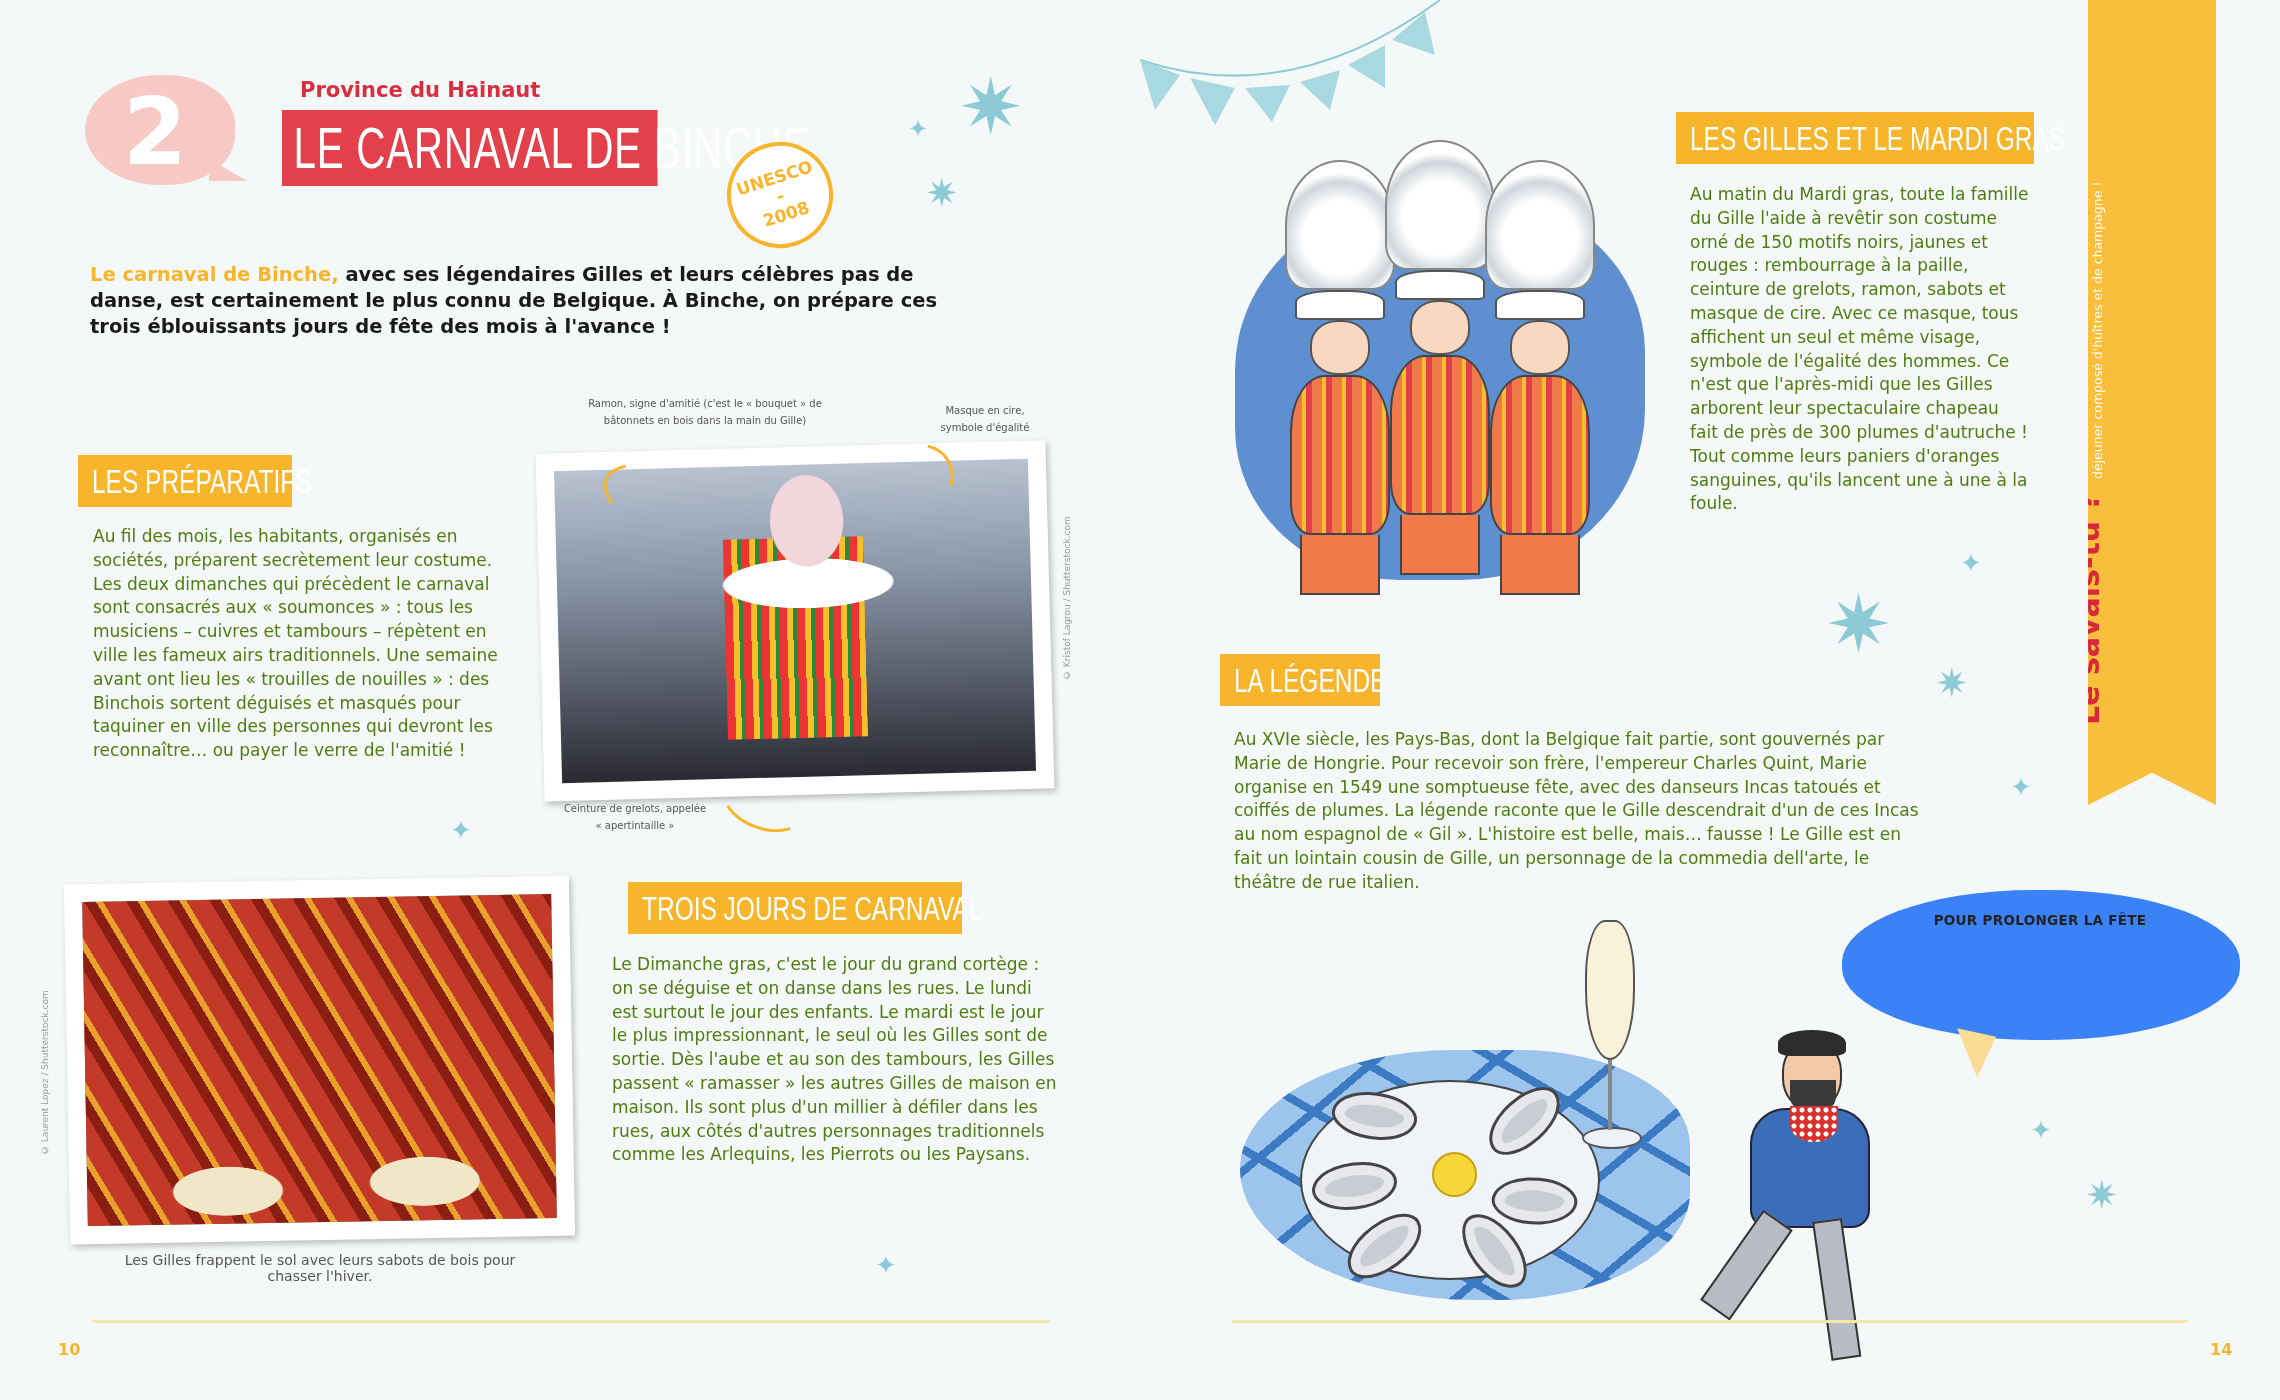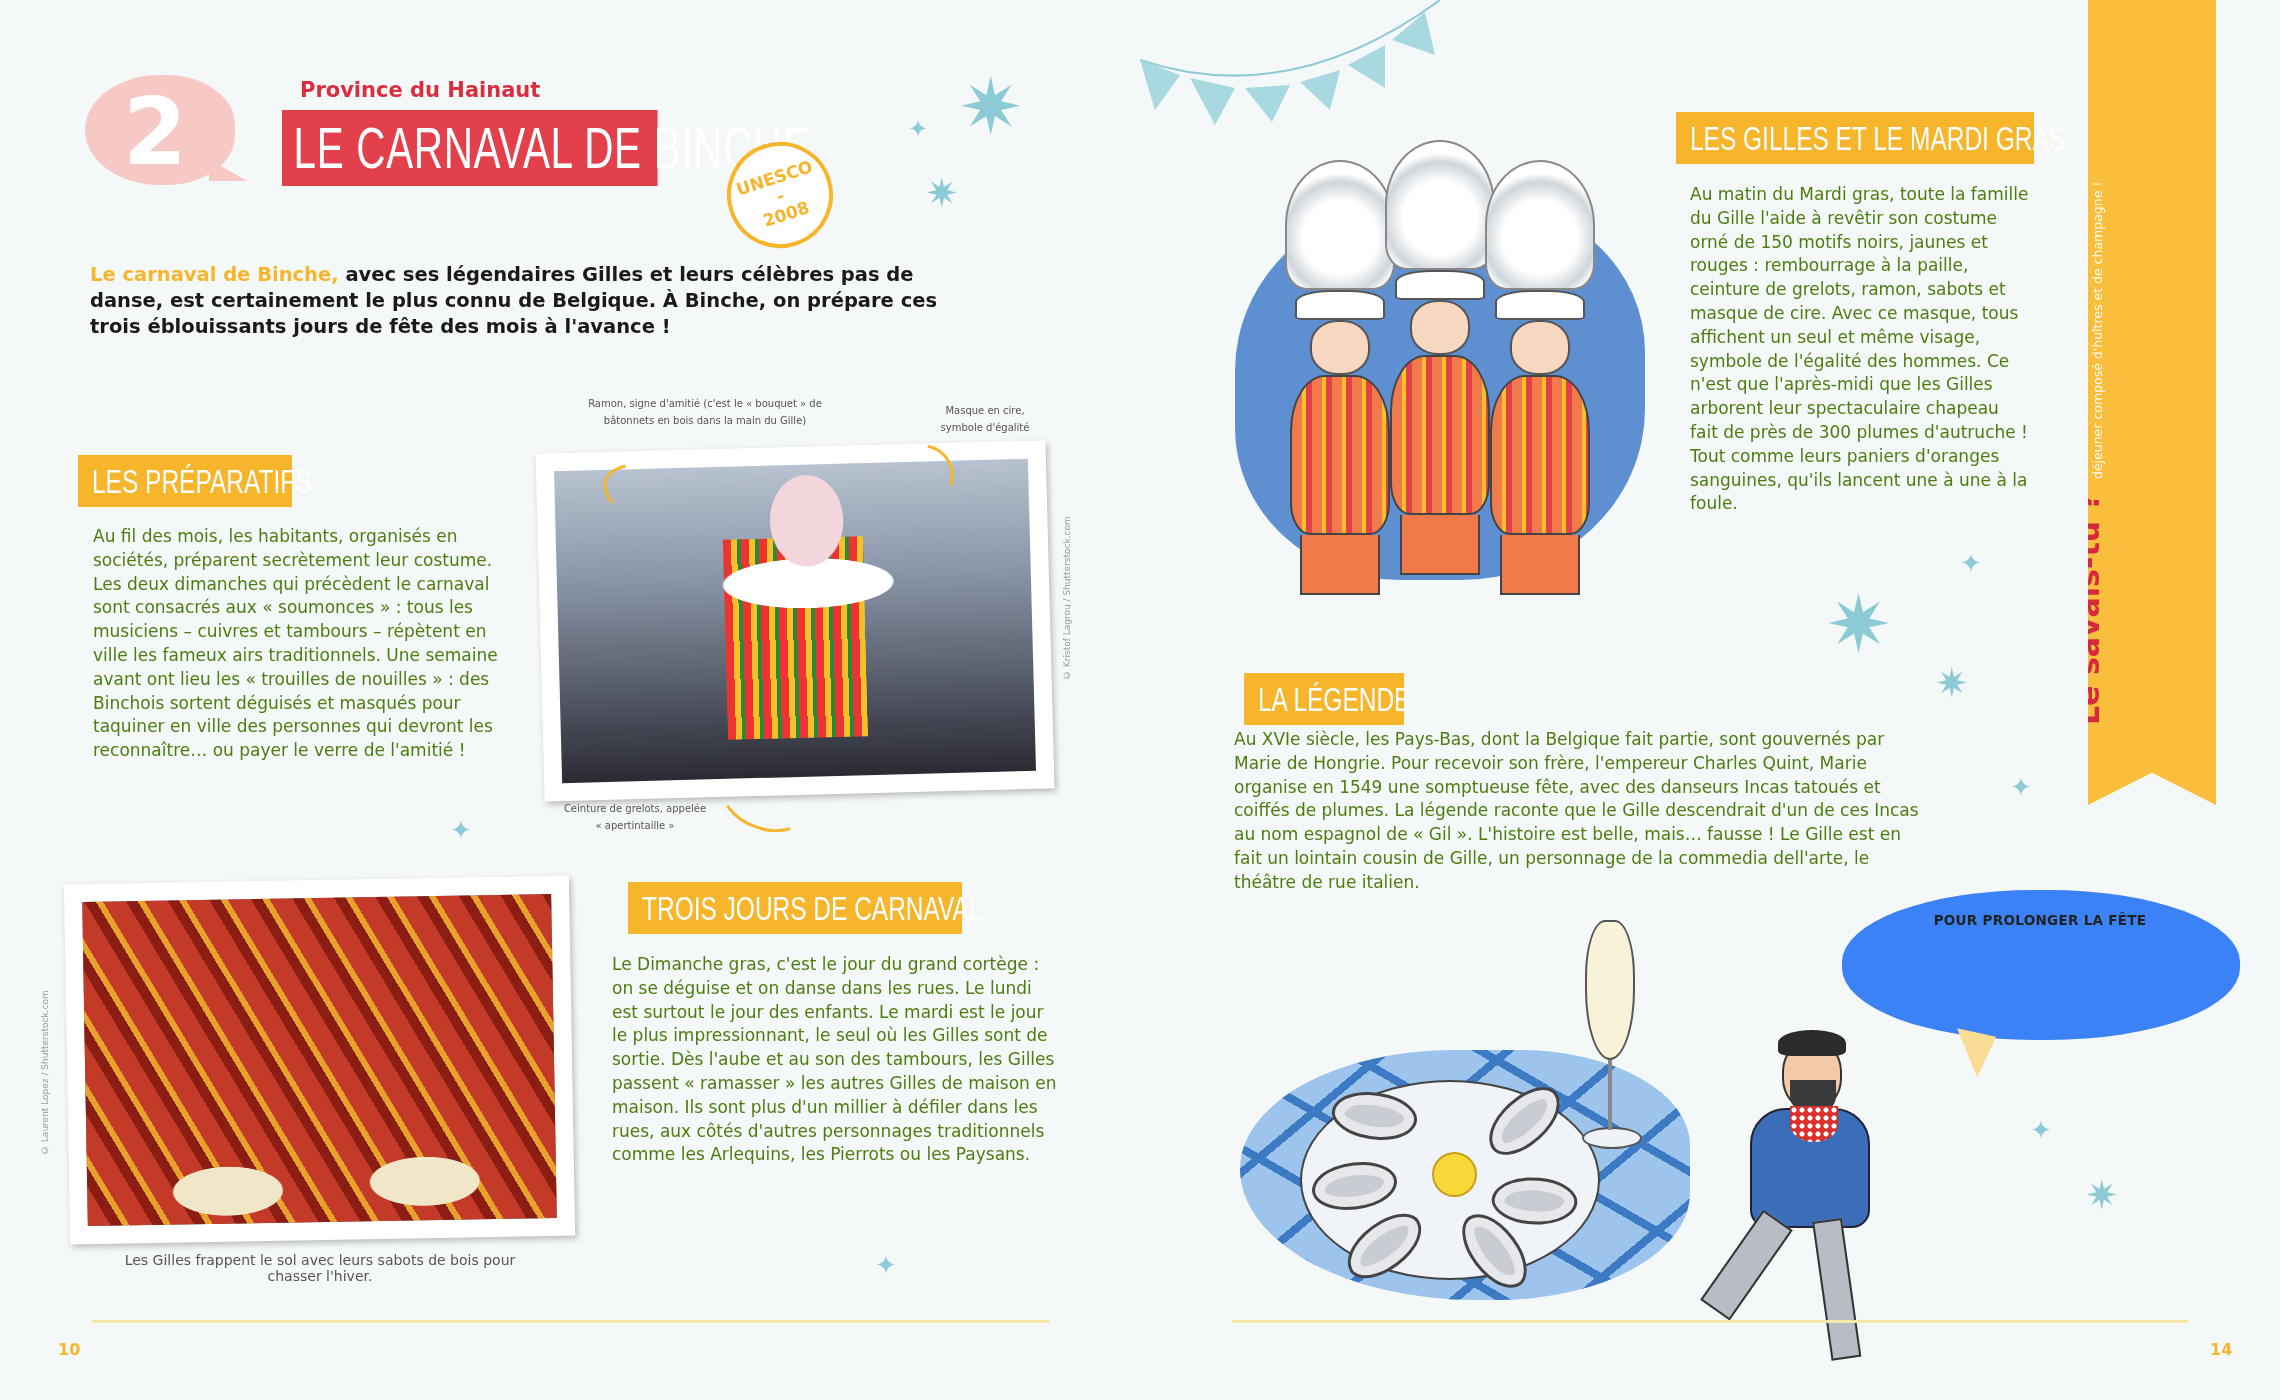--- a/index.html
+++ b/index.html
@@ -178,21 +178,21 @@
 </div>
 
 <div class="abs section-head" style="left:1676px;top:112px;width:358px;"><span>LES GILLES ET LE MARDI GRAS</span></div>
 <p class="abs body-text" style="left:1690px;top:183px;width:340px;">Au matin du Mardi gras, toute la famille du Gille l'aide à revêtir son costume orné de 150 motifs noirs, jaunes et rouges : rembourrage à la paille, ceinture de grelots, ramon, sabots et masque de cire. Avec ce masque, tous affichent un seul et même visage, symbole de l'égalité des hommes. Ce n'est que l'après-midi que les Gilles arborent leur spectaculaire chapeau fait de près de 300 plumes d'autruche ! Tout comme leurs paniers d'oranges sanguines, qu'ils lancent une à une à la foule.</p>
 
 <div class="abs star" style="left:1960px;top:548px;font-size:26px;">✦</div>
 <div class="abs star" style="left:1825px;top:578px;font-size:80px;">✷</div>
 <div class="abs star" style="left:1935px;top:660px;font-size:40px;">✷</div>
 <div class="abs star" style="left:2010px;top:772px;font-size:26px;">✦</div>
 
-<div class="abs section-head" style="left:1220px;top:673px;width:160px;margin-left:24px;"><span>LA LÉGENDE</span></div>
+<div class="abs section-head" style="left:1220px;top:654px;width:160px;"><span>LA LÉGENDE</span></div>
 <p class="abs body-text" style="left:1234px;top:728px;width:690px;">Au XVIe siècle, les Pays-Bas, dont la Belgique fait partie, sont gouvernés par Marie de Hongrie. Pour recevoir son frère, l'empereur Charles Quint, Marie organise en 1549 une somptueuse fête, avec des danseurs Incas tatoués et coiffés de plumes. La légende raconte que le Gille descendrait d'un de ces Incas au nom espagnol de « Gil ». L'histoire est belle, mais… fausse ! Le Gille est en fait un lointain cousin de Gille, un personnage de la commedia dell'arte, le théâtre de rue italien.</p>
 
 <div class="abs illu-oysters">
   <div class="cloth"></div>
   <div class="plate">
     <div class="oyster" style="left:30px;top:10px;transform:rotate(15deg);"></div>
     <div class="oyster" style="left:180px;top:15px;transform:rotate(-35deg);"></div>
     <div class="oyster" style="left:10px;top:80px;"></div>
     <div class="oyster" style="left:190px;top:95px;transform:rotate(10deg);"></div>
     <div class="oyster" style="left:40px;top:140px;transform:rotate(-30deg);"></div>

